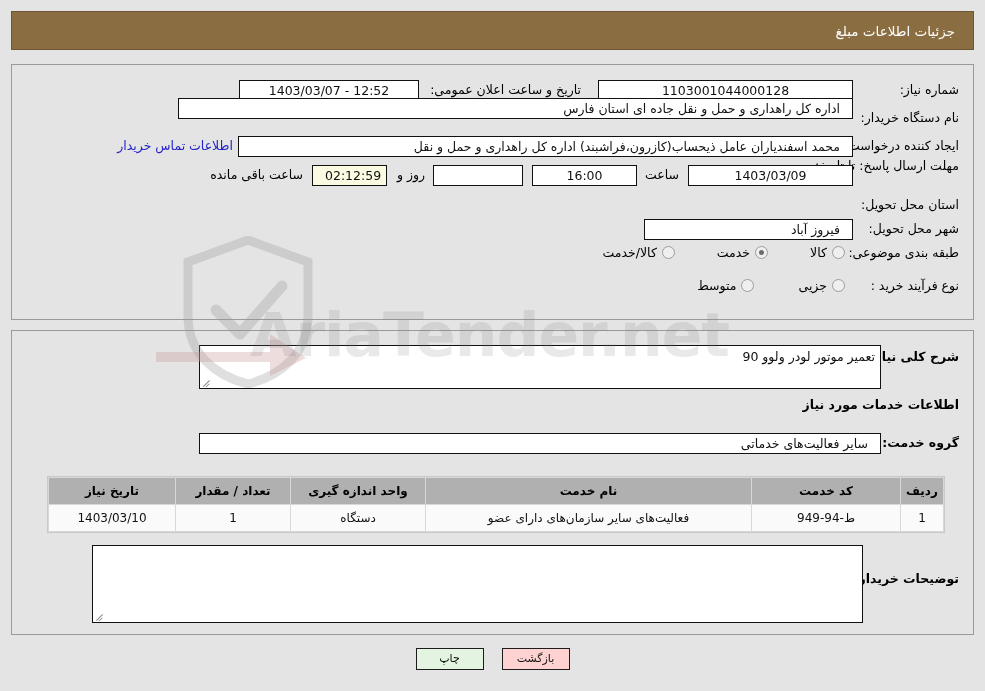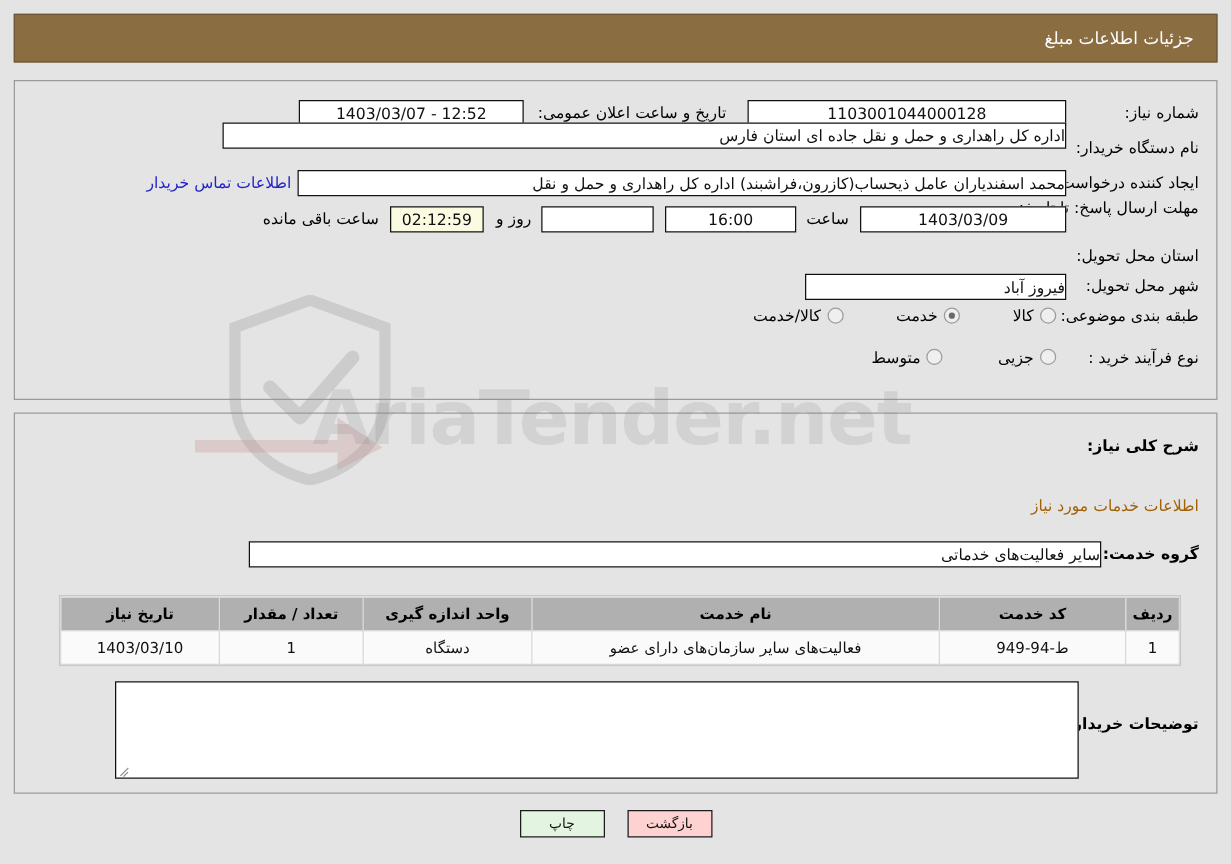--- a/index.html
+++ b/index.html
@@ -112,21 +112,21 @@
 
   .fld {
     box-sizing: border-box;
     border: 1px solid #111;
     background: #ffffff;
     height: 21px;
     line-height: 19px;
     font-size: 12.5px;
     font-family: "DejaVu Sans", "Liberation Sans", sans-serif;
     color: #111;
-    padding: 0 0;
+    padding: 0 12px;
     overflow: hidden;
     white-space: nowrap;
     text-align: center;
     display: block;
   }
   .fld.rtl-text { text-align: right; }
   .fld.num { direction: ltr; text-align: center; }
   .fld.countdown {
     background: #fbfbe2;
     direction: ltr;
@@ -200,22 +200,22 @@
     height: 1px;
     transform: rotate(-45deg);
   }
   .ta .grip::before { width: 9px; left: 0px; top: 6px; }
   .ta .grip::after  { width: 5px; left: 3px; top: 8px; }
 
   
   .section-heading {
     position: absolute;
     font-size: 12.5px;
-    font-weight: normal;
-    color: #a16207;
+    font-weight: bold;
+    color: #000000;
   }
 
   
   .tbl-wrap {
     position: absolute;
     left: 47px;
     top: 476px;
     width: 898px;
     border: 1px solid #c8c8c8;
     box-sizing: border-box;
@@ -363,20 +363,24 @@
       <span class="radio"></span>
       <span class="radio-label">متوسط</span>
     </span>
   </div>
 </div>
 
 <div class="panel panel-mid">
 
   <div class="row" style="right:14px; top:18px;">
     <span class="lbl lbl-bold">شرح کلی نیاز:</span>
+  </div>
+  <div class="ta" style="position:absolute; right:92px; top:14px; width:682px; height:44px;">
+    <span>تعمیر موتور لودر ولوو 90</span>
+    <span class="grip"></span>
   </div>
 
   <div class="section-heading" style="right:14px; top:66px;">اطلاعات خدمات مورد نیاز</div>
 
   <div class="row" style="right:14px; top:104px;">
     <span class="lbl lbl-bold">گروه خدمت:</span>
   </div>
   <div class="fld rtl-text" style="position:absolute; right:92px; top:102px; width:682px;">سایر فعالیت‌های خدماتی</div>
 
   <div class="row" style="right:14px; top:240px;">

